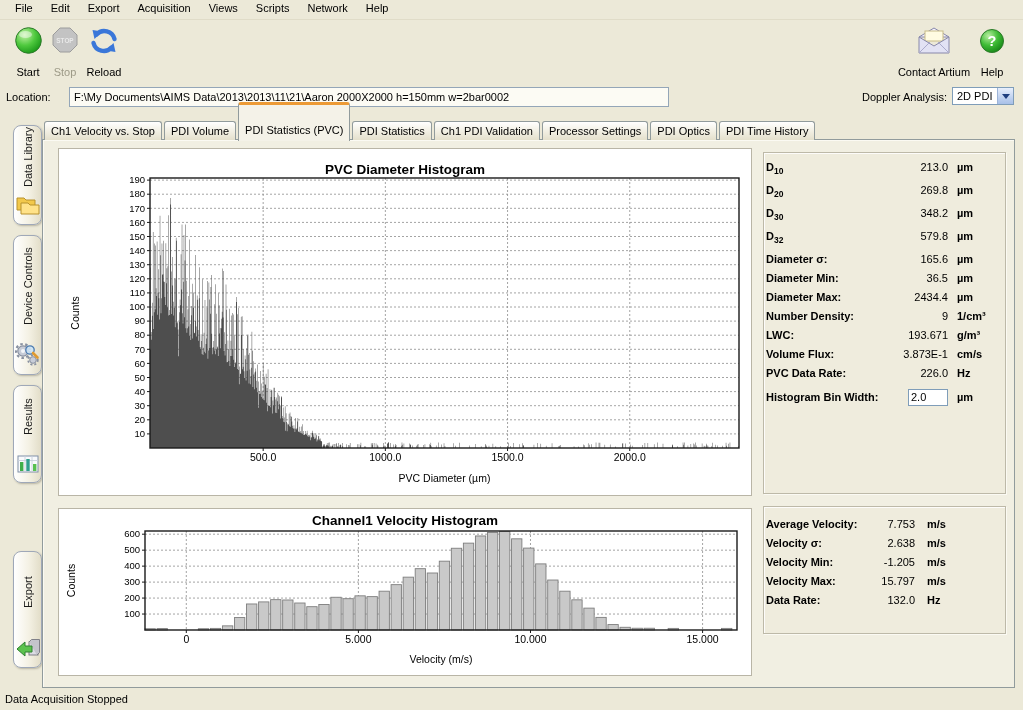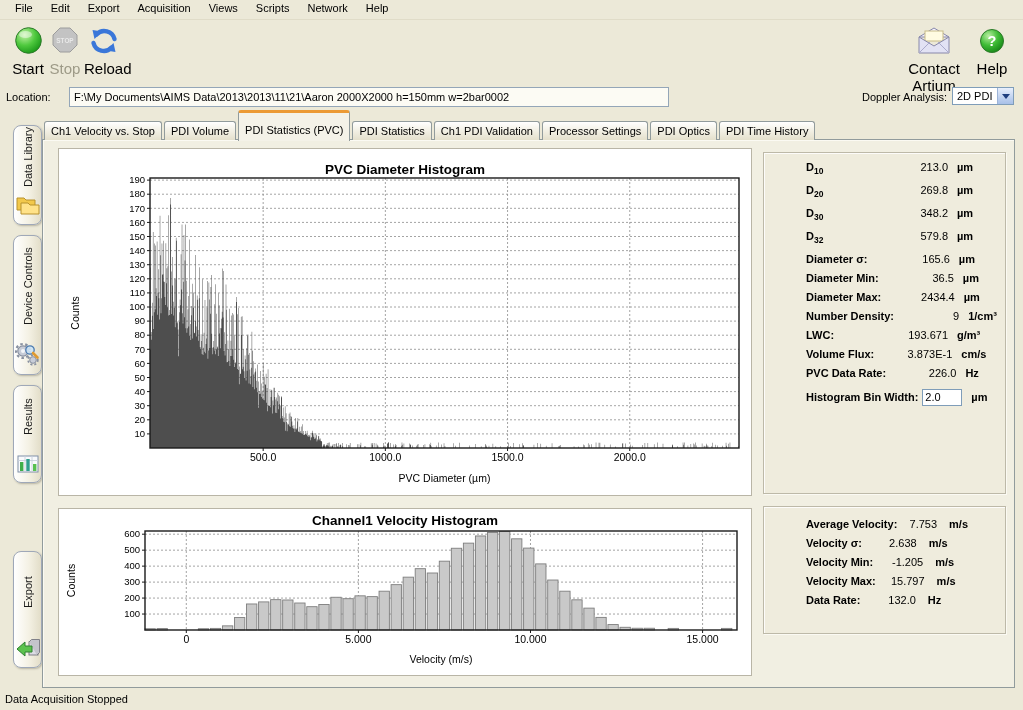--- a/index.html
+++ b/index.html
@@ -11,21 +11,21 @@
     -webkit-font-smoothing:antialiased;
   }
   
   #menubar{position:absolute;top:0;left:0;right:0;height:19px;display:flex;align-items:flex-start;
     padding-left:6px;background:#ece9d8;border-bottom:1px solid #e0dcc8;}
   .menu-item{padding:2px 9px;cursor:default;}
   
   #toolbar{position:absolute;top:20px;left:0;right:0;height:64px;}
   .tool{position:absolute;top:6px;text-align:center;cursor:default;}
   .tool .ticon{display:block;margin:0 auto;height:30px;}
-  .tool .tlabel{display:block;margin-top:4px;font-size:15px;}
+  .tool .tlabel{display:block;margin-top:10px;font-size:11px;}
   .tool.disabled .tlabel{color:#9d9a87;}
   
   #locrow{position:absolute;top:84px;left:0;right:0;height:28px;}
   #loc-label{position:absolute;left:6px;top:7px;}
   #loc-field{position:absolute;left:69px;top:3px;width:590px;height:16px;
     background:#fcfbf4;border:1px solid #94a6b8;padding:1px 4px;line-height:16px;
     white-space:nowrap;overflow:hidden;font-size:11px;}
   #doppler-label{position:absolute;right:76px;top:7px;}
   #doppler-combo{position:absolute;right:9px;top:3px;width:62px;height:18px;
     background:#fff;border:1px solid #7f9db9;box-sizing:border-box;text-align:right;}
@@ -44,32 +44,32 @@
     writing-mode:vertical-rl;transform:rotate(180deg);font-size:11px;color:#1a1a1a;padding-top:2px;}
   .side-btn .sicon{margin:3px 0 5px 0;}
   
   #tabpane{position:absolute;left:42px;top:139px;width:973px;height:549px;
     background:#f1efe2;border:1px solid #919b9c;box-sizing:border-box;
     box-shadow:inset 1px 1px 0 #fbfaf3;}
   #tabstrip{position:absolute;left:44px;top:116px;height:24px;display:flex;align-items:flex-end;z-index:5;}
   .tab{height:17px;line-height:17px;padding:1px 6px 0 6px;margin-right:2px;
     border:1px solid #919b9c;border-bottom:none;border-radius:3px 3px 0 0;
     background:linear-gradient(#ffffff,#f3f1e6 45%,#e4e0cc);font-size:11px;cursor:default;}
-  .tab.active{height:20px;line-height:19px;padding-top:8px;
+  .tab.active{height:20px;line-height:19px;padding-top:16px;
     border-top:3px solid #ec9a35;background:#f4f2e8;position:relative;margin-bottom:-1px;z-index:6;}
   
   .chart-panel{position:absolute;background:#fff;border:1px solid #b9b5a6;box-sizing:border-box;}
   #chart-panel-1{left:58px;top:148px;width:694px;height:348px;}
   #chart-panel-2{left:58px;top:508px;width:694px;height:168px;}
   
   .stat-panel{position:absolute;background:#efecdd;border:1px solid #bdb9a8;box-sizing:border-box;
     box-shadow:inset 1px 1px 0 rgba(255,255,255,.85),1px 1px 0 #fbfaf3;}
   #stat-panel-1{left:763px;top:152px;width:243px;height:342px;padding-top:8px;}
   #stat-panel-2{left:763px;top:506px;width:243px;height:128px;padding-top:11px;}
-  .srow{display:flex;align-items:baseline;padding:0 2px;height:19px;margin-left:40px;}
+  .srow{display:flex;align-items:baseline;padding:0 2px;height:19px;}
   .srow.drow{height:23px;}
   .slabel{flex:1;font-weight:bold;white-space:nowrap;}
   .slabel sub{font-size:8.5px;}
   .sval{width:86px;text-align:right;}
   .sunit{width:46px;padding-left:9px;font-weight:bold;white-space:nowrap;}
   #stat-panel-2 .sval{width:56px;}
   #stat-panel-2 .sunit{width:76px;padding-left:12px;}
   .srow input{width:34px;height:15px;border:1px solid #7f9db9;
     font-size:11px;font-family:inherit;padding:0 2px;margin-left:4px;background:#fff;}
   .srow.input-row{height:22px;align-items:center;}

